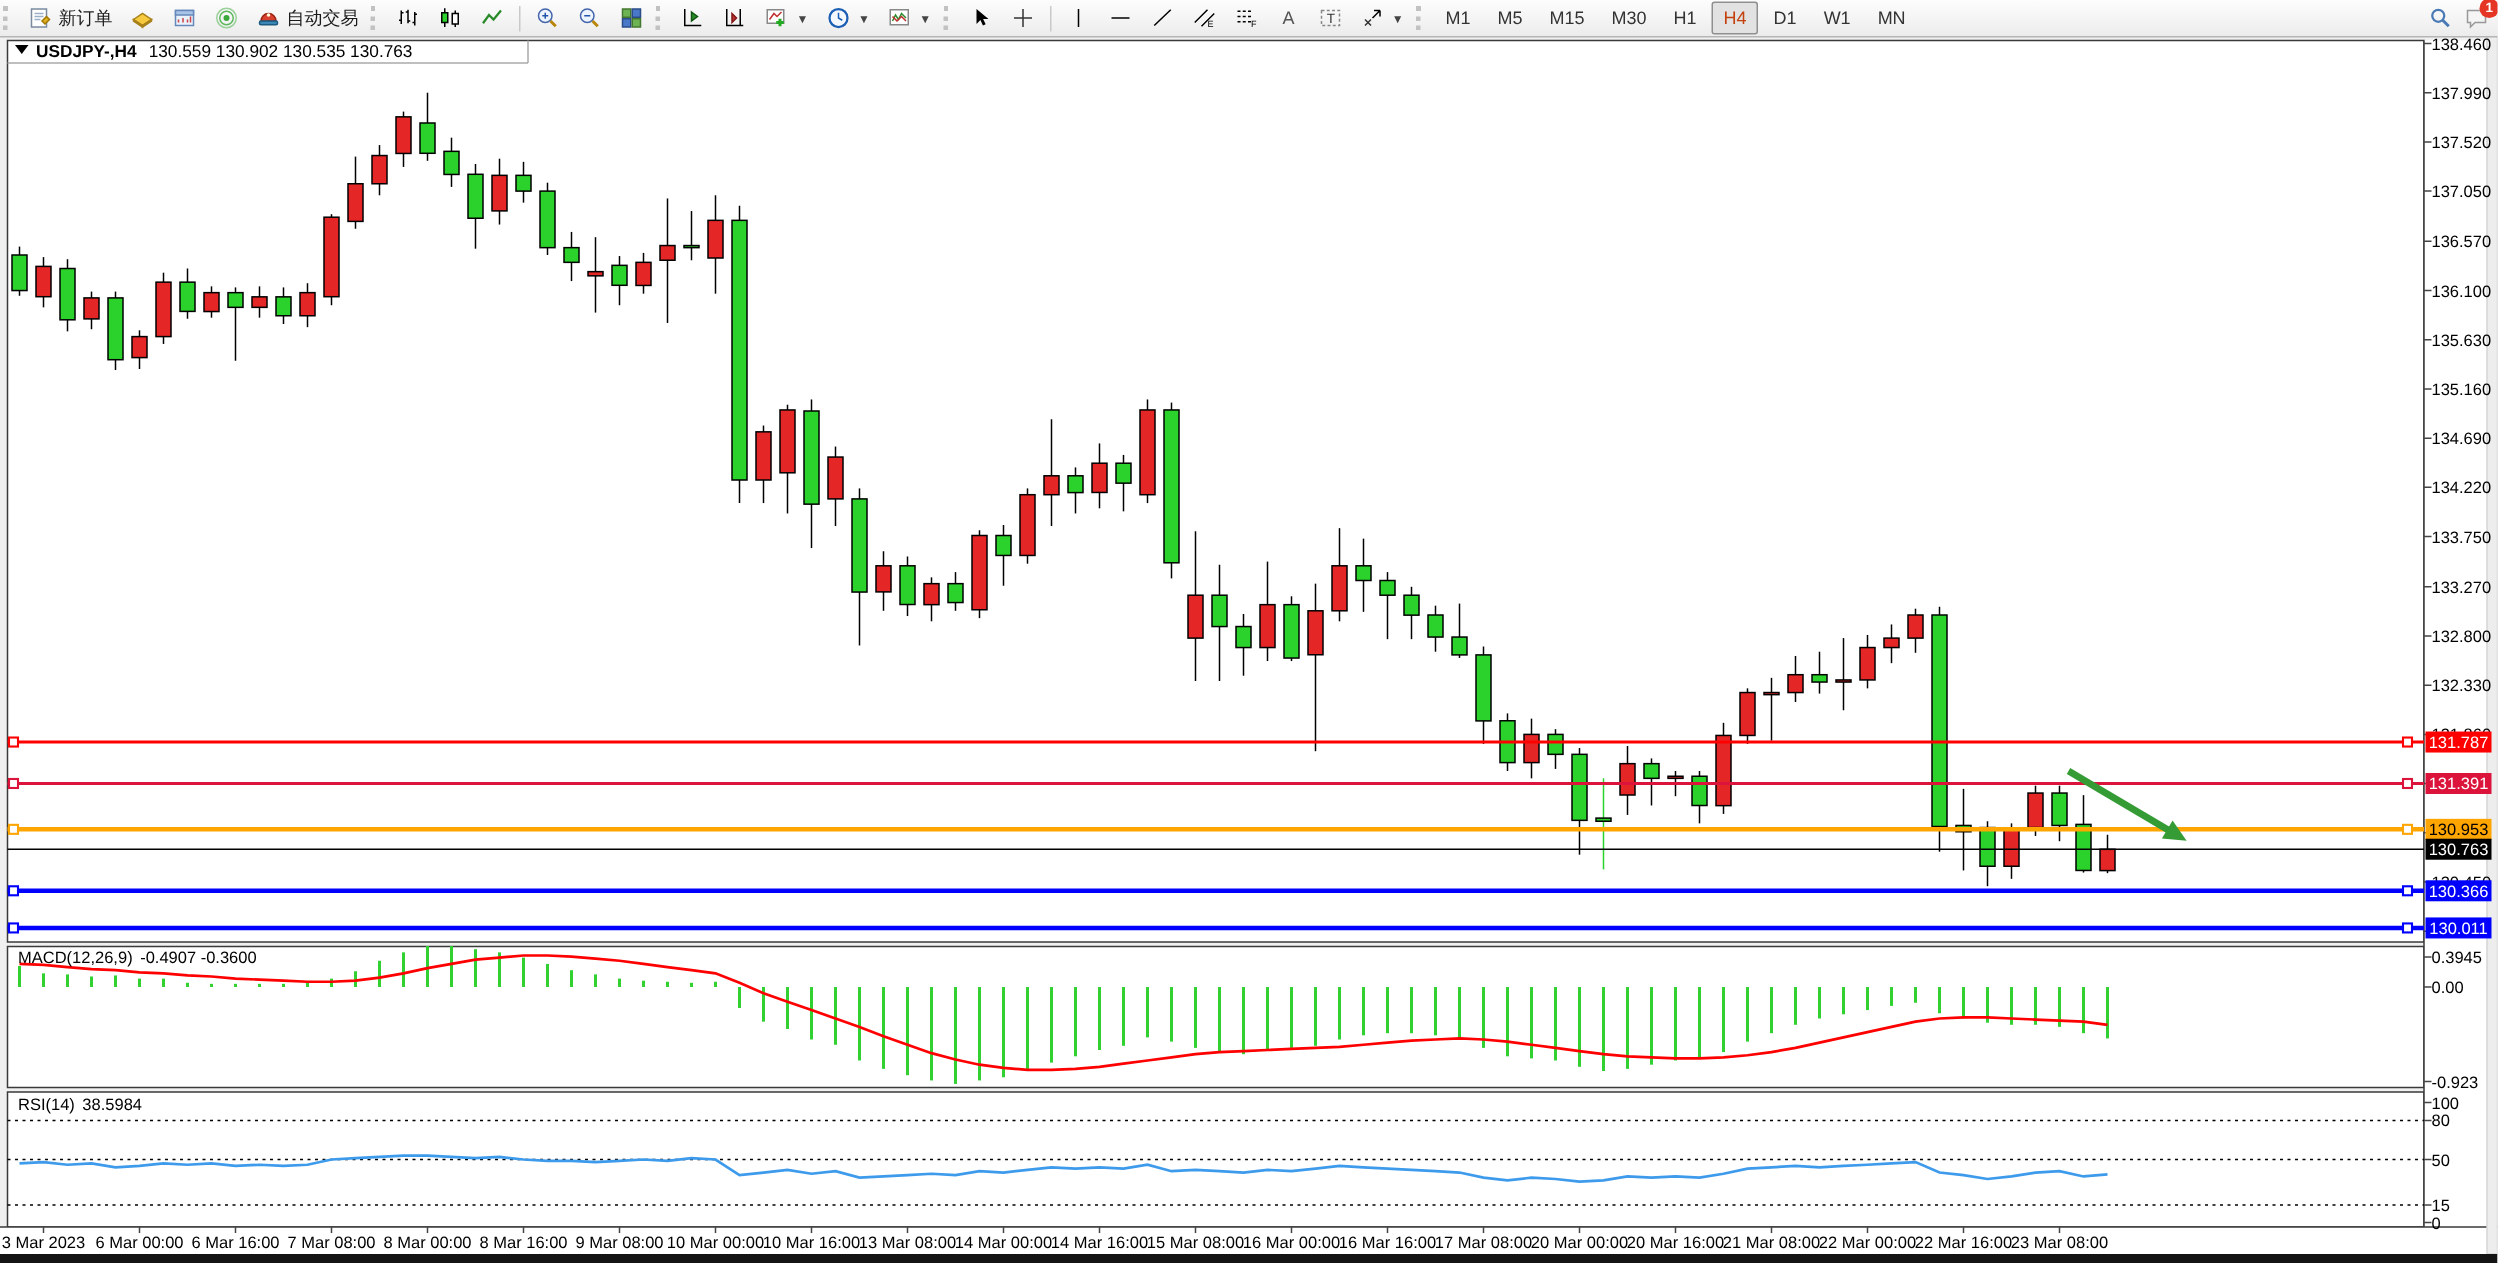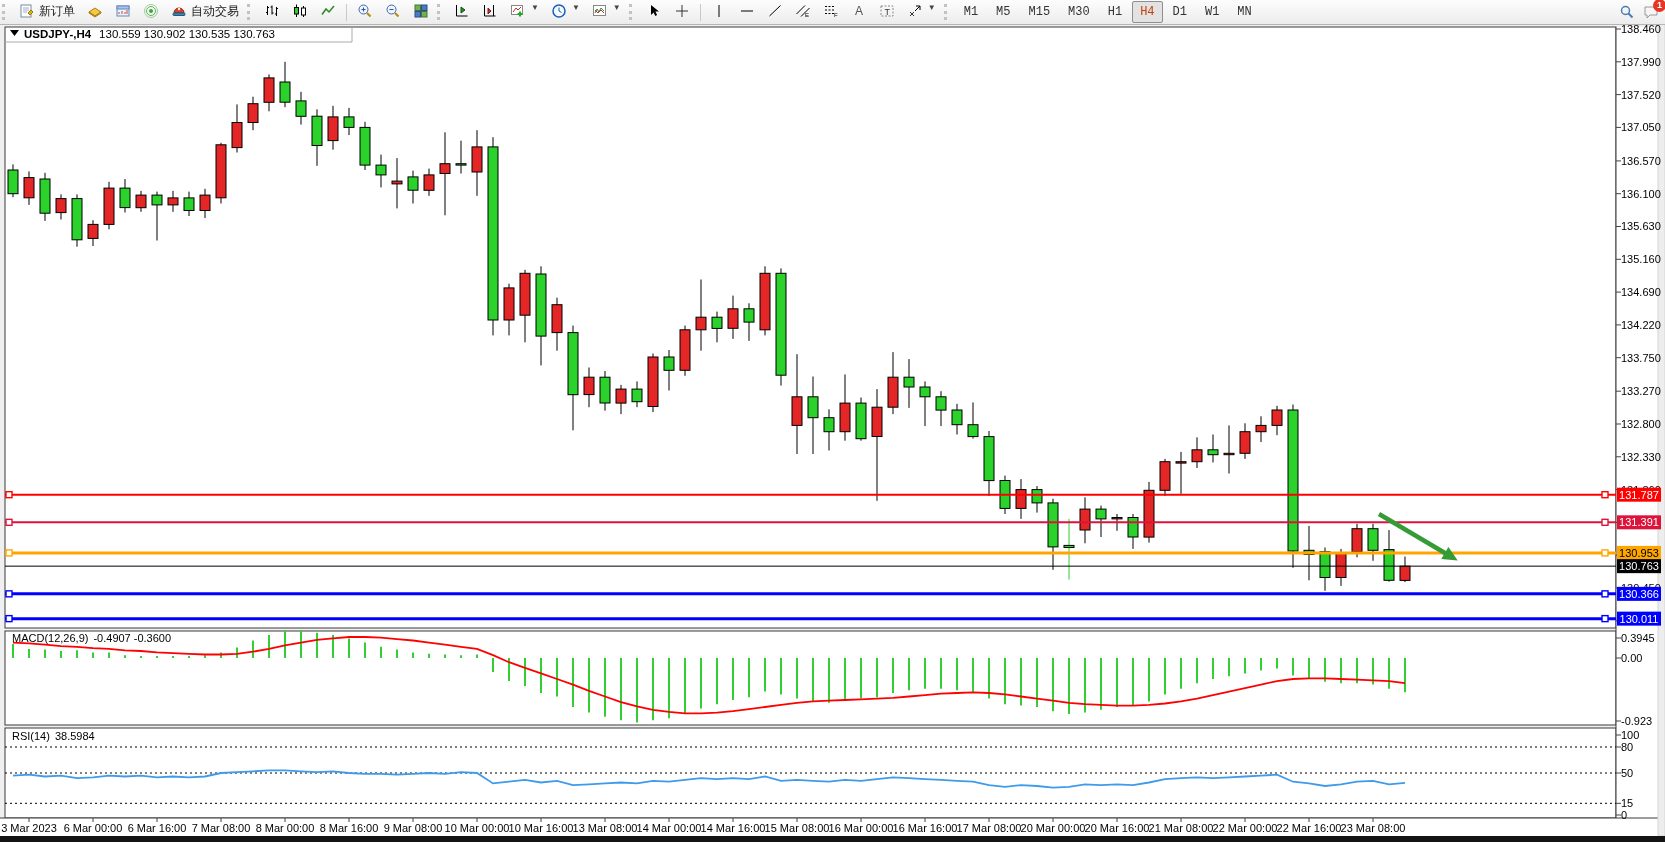--- a/index.html
+++ b/index.html
@@ -4,25 +4,25 @@
 <style>
   html,body{margin:0;padding:0;background:#f0f0f0;width:1665px;height:842px;overflow:hidden;
     font-family:"Liberation Sans",sans-serif;}
   .app{position:relative;width:1665px;height:842px;}
   
   .tb{position:absolute;left:0;top:0;width:1665px;height:24px;display:flex;align-items:center;
       background:linear-gradient(#fdfdfd,#ececec);border-bottom:1px solid #b5b5b5;z-index:5;
       font-size:12px;color:#1a1a1a;}
   .grip{width:4px;height:16px;border-left:3px dotted #c2c2c2;margin:0 4px 0 2px;}
   .sep{width:1px;height:17px;background:#c9c9c9;margin:0 4px;}
-  .tbtn{display:flex;align-items:flex-start;gap:4px;padding:2px 5px;height:18px;border:1px solid transparent;border-radius:2px;}
+  .tbtn{display:flex;align-items:center;gap:4px;padding:2px 5px;height:18px;border:1px solid transparent;border-radius:2px;}
   .ico{width:16px;height:16px;display:inline-flex;align-items:center;justify-content:center;}
   .ico svg{display:block;}
   .caret{font-size:8px;color:#444;margin-left:1px;}
-  .tf{padding:2px 7px;height:16px;line-height:16px;color:#333;border:1px solid transparent;margin:0 1px;font-size:12px;font-family:Liberation Mono, monospace;}
+  .tf{padding:2px 7px;height:16px;line-height:16px;color:#333;border:1px solid transparent;margin:0 1px;font-size:12px;}
   .tf.active{background:#e2e2e2;border:1px solid #8f8f8f;border-radius:2px;color:#c2410c;}
   .tb-right{margin-left:auto;display:flex;align-items:center;margin-right:6px;gap:8px;}
   .badge{position:absolute;top:-5px;right:-7px;background:#e53525;color:#fff;border-radius:50%;
          width:13px;height:13px;font-size:9px;line-height:13px;text-align:center;font-weight:bold;}
   .bubble{position:relative;}
   
   svg.chart{position:absolute;left:0;top:0;}
   svg text{font-family:"Liberation Sans",sans-serif;}
 </style>
 </head>

